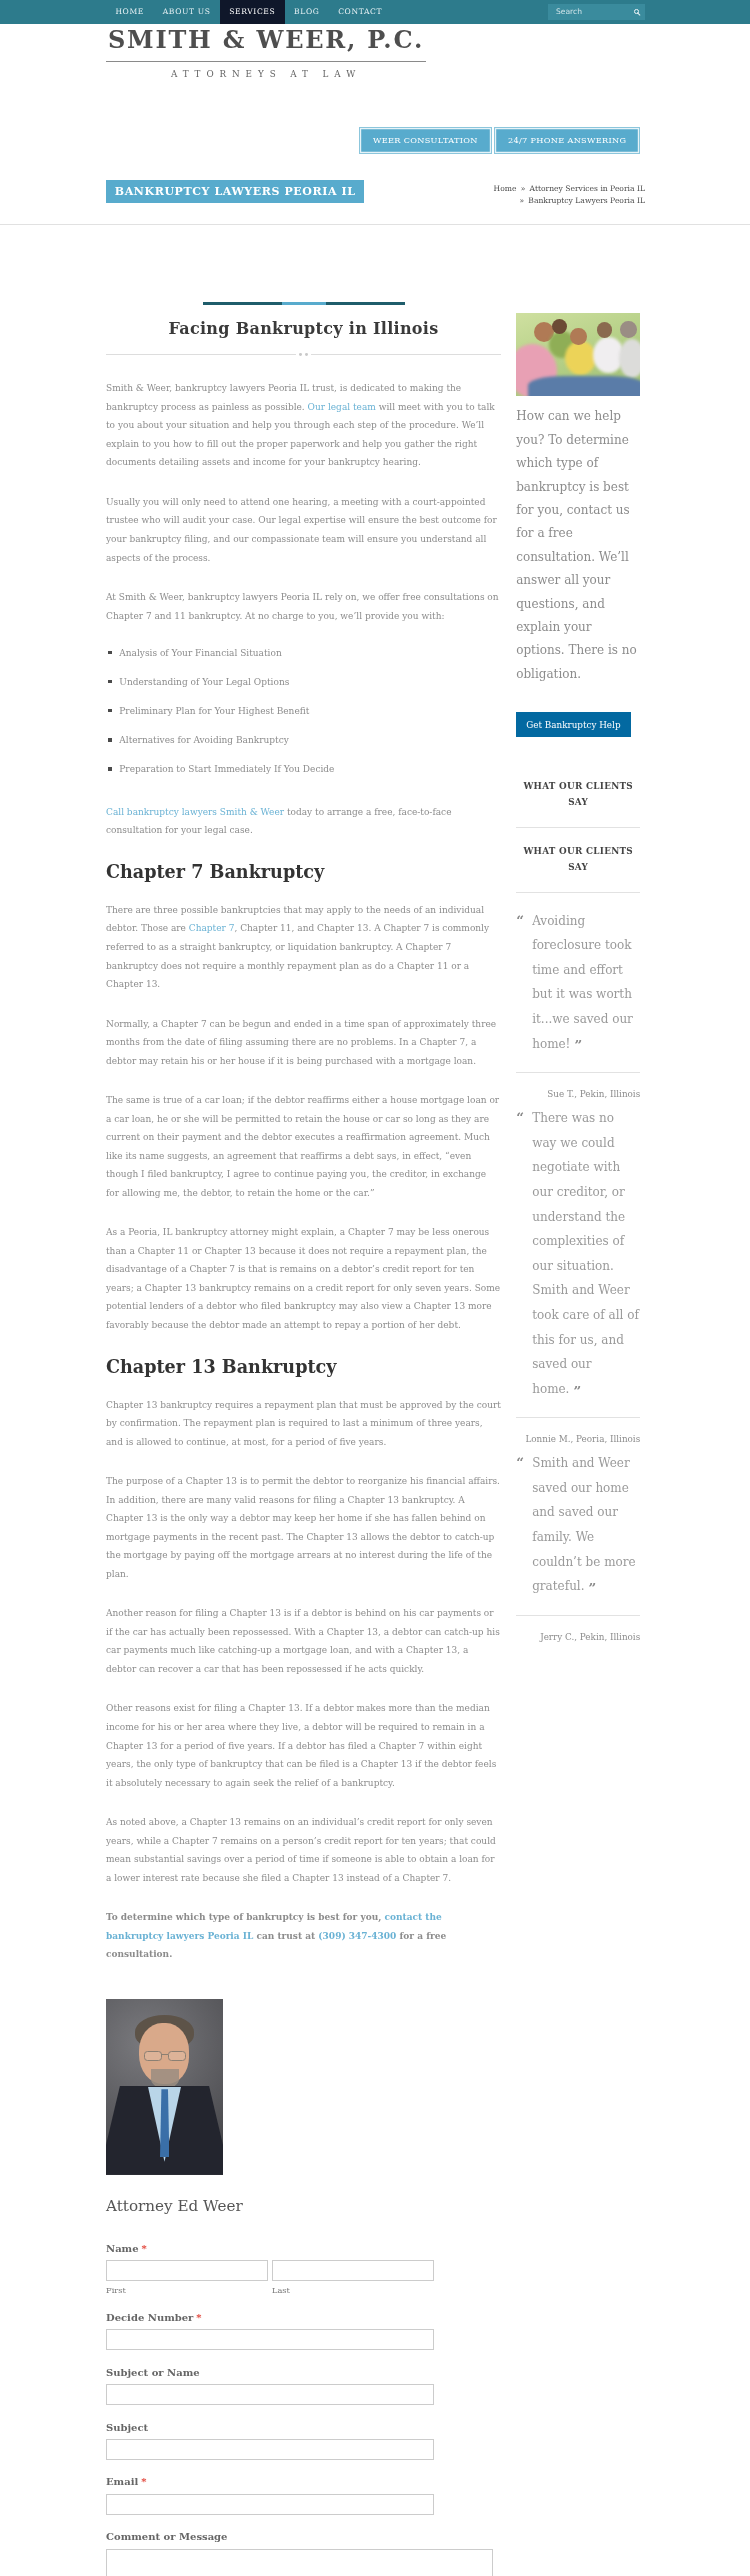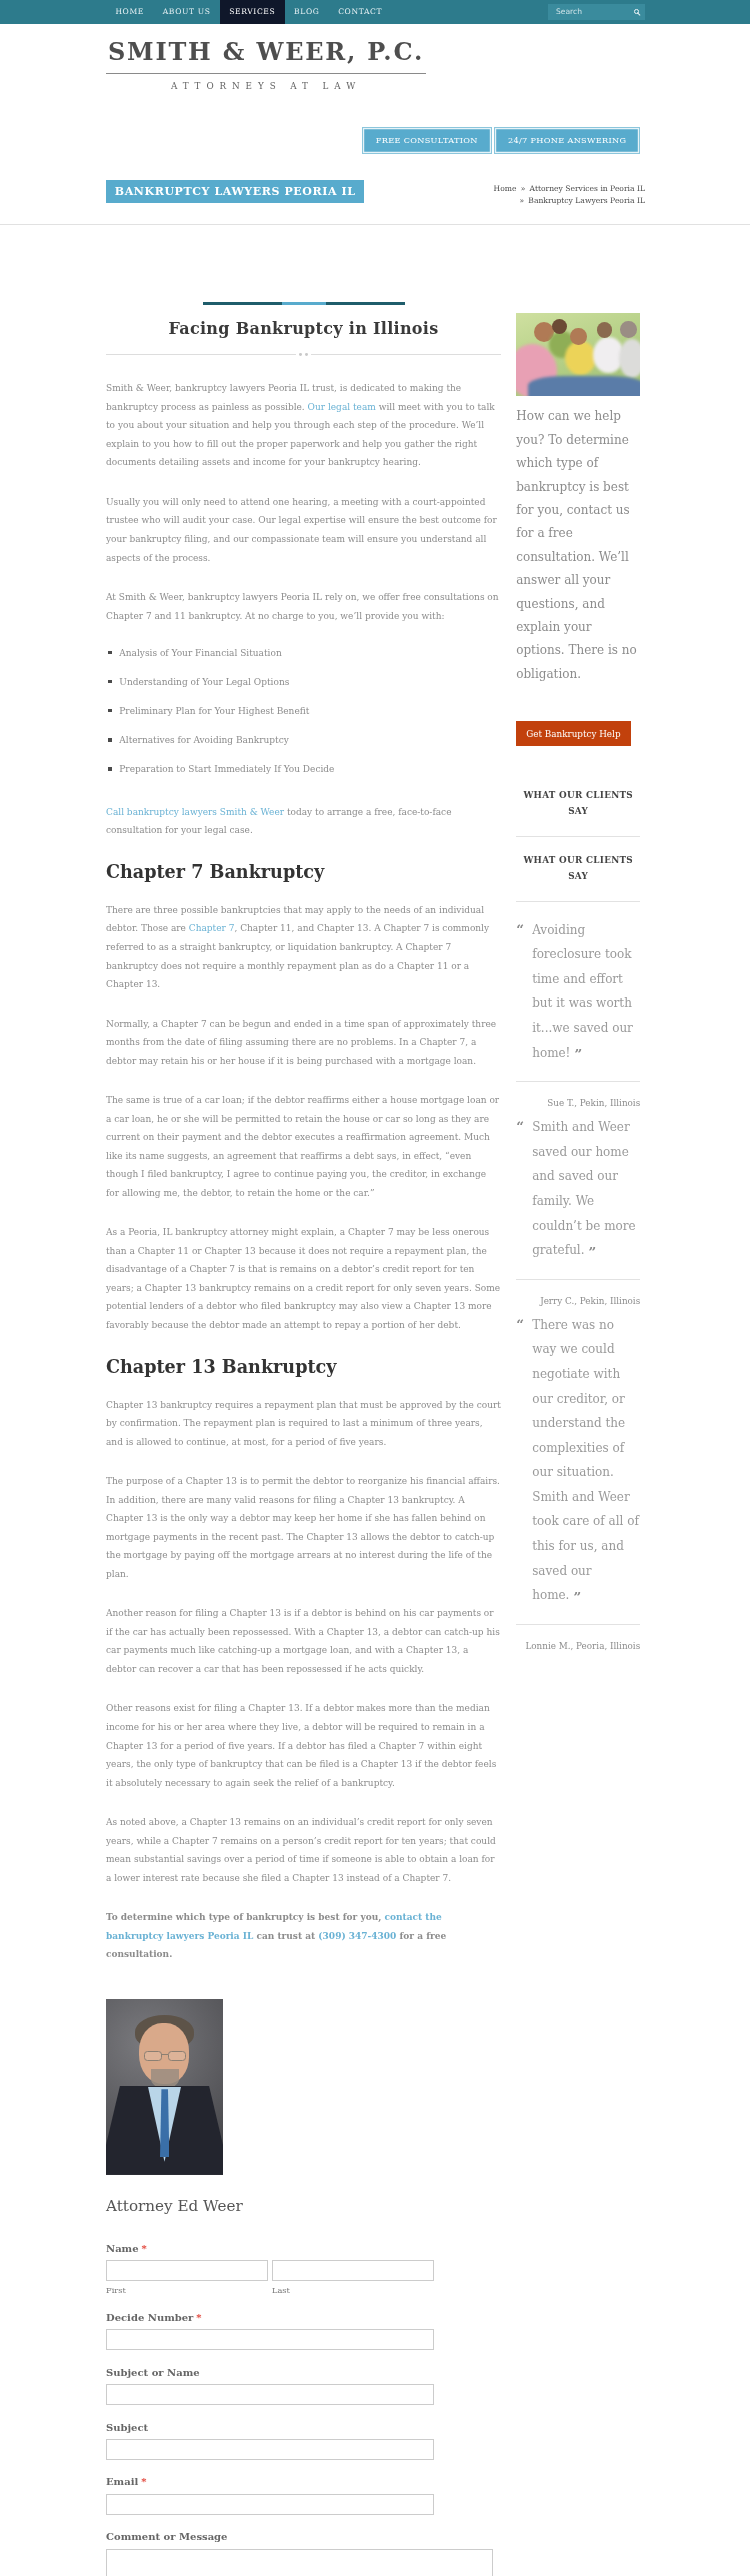--- a/index.html
+++ b/index.html
@@ -14,21 +14,21 @@
   .nav-item { color:#e8f2f5; font-size:7.6px; letter-spacing:0.6px; padding:0 9.4px; display:flex; align-items:center; cursor:pointer; }
   .nav-item.active { background:#0f172a; color:#fff; }
   .search-box { background:#3a8b9d; width:97px; height:16px; display:flex; align-items:center; justify-content:space-between; padding:0 5.9px; }
   .search-input { background:transparent; border:none; outline:none; color:#d9eaef; font-size:7.6px; width:67px; font-family:"DejaVu Sans", sans-serif; }
   .search-input::placeholder { color:#cfe3e8; }
   .mag { width:4.7px; height:4.7px; border:1.2px solid #eef6f8; border-radius:50%; position:relative; display:inline-block; }
   .mag::after { content:""; position:absolute; width:1.2px; height:3.5px; background:#eef6f8; transform:rotate(-45deg); right:-1.2px; bottom:-2.3px; }
 
   
   .header { width:539px; margin:0 auto; position:relative; height:154px; }
-  .logo { position:absolute; left:0; top:13px; width:320px; text-align:center; }
+  .logo { position:absolute; left:0; top:1px; width:320px; text-align:center; }
   .logo-title { font-size:24px; font-weight:bold; color:#4e4e4e; letter-spacing:1.8px; margin:0 0 0; padding-bottom:7.6px; border-bottom:1.8px solid #8a8a8a; }
   .logo-subtitle { font-size:8.8px; letter-spacing:5.9px; color:#636363; padding-top:7px; }
   .cta-row { position:absolute; right:4.7px; top:103px; display:flex; gap:2.3px; }
   .cta-btn { background:#58abcd; border:0.6px solid #8cc6dc; box-shadow:inset 0 0 0 1.2px rgba(255,255,255,.85); color:#fff; font-size:8.2px; letter-spacing:0.3px; padding:7.6px 13px; font-family:"DejaVu Serif", serif; cursor:pointer; }
 
   
   .title-row { width:539px; margin:0 auto; display:flex; justify-content:space-between; align-items:flex-start; padding:2.3px 0 17.6px; }
   .page-title { background:#58abcd; color:#fff; font-size:11px; font-weight:bold; letter-spacing:0.6px; padding:5.3px 8.8px; }
   .breadcrumb { text-align:right; font-size:7.6px; color:#4a4a4a; line-height:1.55; padding-top:3.5px; }
   .breadcrumb a { color:#4a4a4a; }
@@ -78,21 +78,21 @@
   .input { border:0.6px solid #ccc; height:21px; width:100%; font-size:8.8px; padding:0 4.7px; background:#fff; font-family:"DejaVu Serif", serif; }
   .name-row { display:flex; gap:4px; }
   .name-row .half { flex:1; }
   .sub-label { font-size:8.2px; color:#777; margin-top:4.1px; }
   .textarea { border:0.6px solid #ccc; width:387px; height:77px; font-size:8.8px; padding:4.7px; font-family:"DejaVu Serif", serif; resize:none; }
 
   
   .family-photo { width:124px; height:83px; position:relative; overflow:hidden; background:linear-gradient(160deg,#cfe0a0 0%,#b7d189 45%,#9dbd72 100%); }
   .blob { position:absolute; border-radius:50%; filter:blur(1.8px); }
   .side-help { font-size:12px; line-height:1.95; color:#8c8c8c; margin-top:9.4px; }
-  .side-btn { display:inline-block; background:#c2410c; color:#fff; font-size:8.8px; padding:7.6px 10px; margin-top:23px; cursor:pointer; }
+  .side-btn { display:inline-block; background:#0369a1; color:#fff; font-size:8.8px; padding:7.6px 10px; margin-top:14px; cursor:pointer; }
   .side-heading { font-size:8.8px; font-weight:bold; color:#444; text-align:center; letter-spacing:0.3px; line-height:1.8; margin:0; }
   .side-heading.first { margin-top:42px; }
   .side-div { border-top:0.6px solid #e2e2e2; margin:16px 0; }
   .t-quote { position:relative; padding-left:16px; color:#9a9a9a; font-size:12px; line-height:2.05; }
   .q-open::before { content:"\201C"; position:absolute; left:0; top:-1.8px; font-size:13.5px; font-style:normal; color:#8a8a8a; font-weight:bold; }
   .q-close::after { content:"\201D"; font-size:13.5px; color:#8a8a8a; font-weight:bold; margin-left:4.1px; font-style:normal; line-height:0; vertical-align:-2.9px; }
   .t-name { text-align:right; color:#8c8c8c; font-size:8.8px; margin:0 0 7px; }
 </style>
 </head>
 <body>
@@ -117,21 +117,21 @@
     </div>
   </div>
 </div>
 
 <header class="header">
   <div class="logo">
     <div class="logo-title">SMITH &amp; WEER, P.C.</div>
     <div class="logo-subtitle">ATTORNEYS AT LAW</div>
   </div>
   <div class="cta-row">
-    <button class="cta-btn">FREE CONSULTATION</button>
+    <button class="cta-btn">WEER CONSULTATION</button>
     <button class="cta-btn">24/7 PHONE ANSWERING</button>
   </div>
 </header>
 
 <div class="title-row">
   <div class="page-title">BANKRUPTCY LAWYERS PEORIA IL</div>
   <div class="breadcrumb">
     <a href="#">Home</a>
     <span class="bc-sep">»</span>
     <a href="#">Attorney Services in Peoria IL</a><br>
@@ -273,26 +273,26 @@
 
     <div>
 
         <div class="testimonial">
           <div class="t-quote"><span class="q-open"></span><span>Avoiding foreclosure took time and effort but it was worth it...we saved our home!</span><span class="q-close"></span></div>
           <div class="side-div"></div>
           <div class="t-name">Sue T., Pekin, Illinois</div>
         </div>
 
         <div class="testimonial">
+          <div class="t-quote"><span class="q-open"></span><span>There was no way we could negotiate with our creditor, or understand the complexities of our situation. Smith and Weer took care of all of this for us, and saved our home.</span><span class="q-close"></span></div>
+          <div class="side-div"></div>
+          <div class="t-name">Lonnie M., Peoria, Illinois</div>
+        </div>
+
+        <div class="testimonial">
           <div class="t-quote"><span class="q-open"></span><span>Smith and Weer saved our home and saved our family. We couldn’t be more grateful.</span><span class="q-close"></span></div>
           <div class="side-div"></div>
           <div class="t-name">Jerry C., Pekin, Illinois</div>
         </div>
-
-        <div class="testimonial">
-          <div class="t-quote"><span class="q-open"></span><span>There was no way we could negotiate with our creditor, or understand the complexities of our situation. Smith and Weer took care of all of this for us, and saved our home.</span><span class="q-close"></span></div>
-          <div class="side-div"></div>
-          <div class="t-name">Lonnie M., Peoria, Illinois</div>
-        </div>
       </div>
   </aside>
 </div>
 
 
 </body></html>

